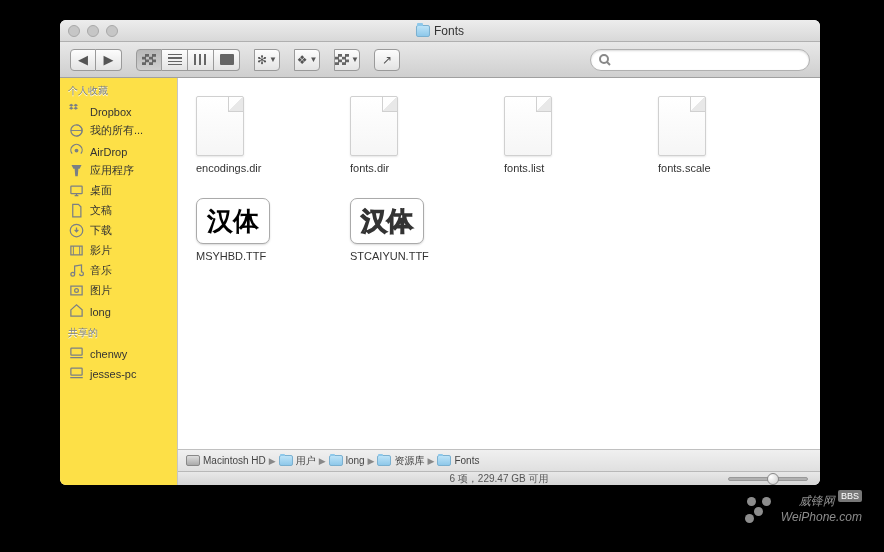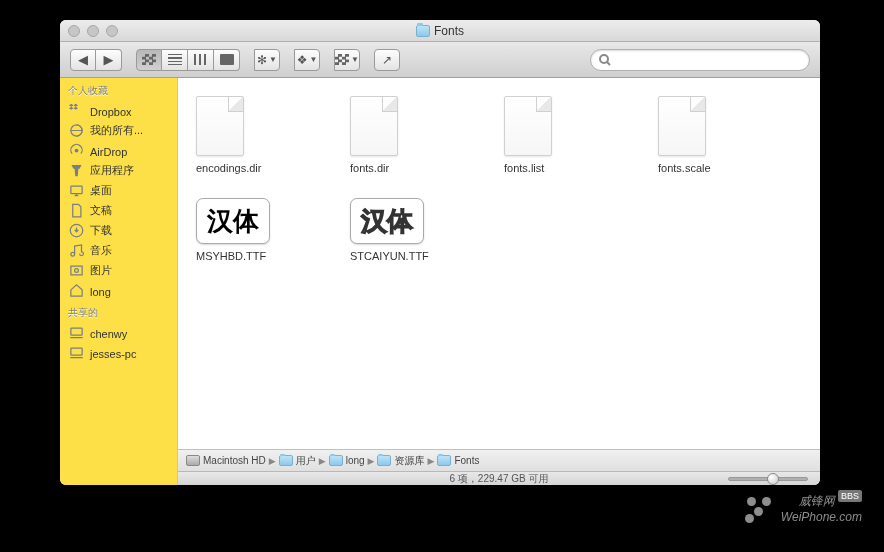--- a/index.html
+++ b/index.html
@@ -192,20 +192,29 @@
               <svg viewBox="0 0 24 24">
                 <circle cx="12" cy="12" r="10" fill="none" stroke="currentColor" stroke-width="2"></circle>
                 <path d="M12 7v7m-3-3l3 3 3-3" fill="none" stroke="currentColor" stroke-width="2"></path>
               </svg>
             </span>
             <span>下载</span>
           </div>
           <div class="sb-item">
             <span class="ico">
               <svg viewBox="0 0 24 24">
+                <rect x="3" y="5" width="18" height="14" fill="none" stroke="currentColor" stroke-width="2"></rect>
+                <path d="M7 5v14M17 5v14" stroke="currentColor" stroke-width="1.5"></path>
+              </svg>
+            </span>
+            <span>影片</span>
+          </div>
+          <div class="sb-item">
+            <span class="ico">
+              <svg viewBox="0 0 24 24">
                 <path d="M9 18a3 3 0 11-6 0 3 3 0 016 0zM9 18V5l11-2v11a3 3 0 11-3 3" fill="none" stroke="currentColor" stroke-width="2"></path>
               </svg>
             </span>
             <span>音乐</span>
           </div>
           <div class="sb-item">
             <span class="ico">
               <svg viewBox="0 0 24 24">
                 <rect x="3" y="5" width="18" height="14" fill="none" stroke="currentColor" stroke-width="2"></rect>
                 <circle cx="12" cy="12" r="3" fill="none" stroke="currentColor" stroke-width="2"></circle>

